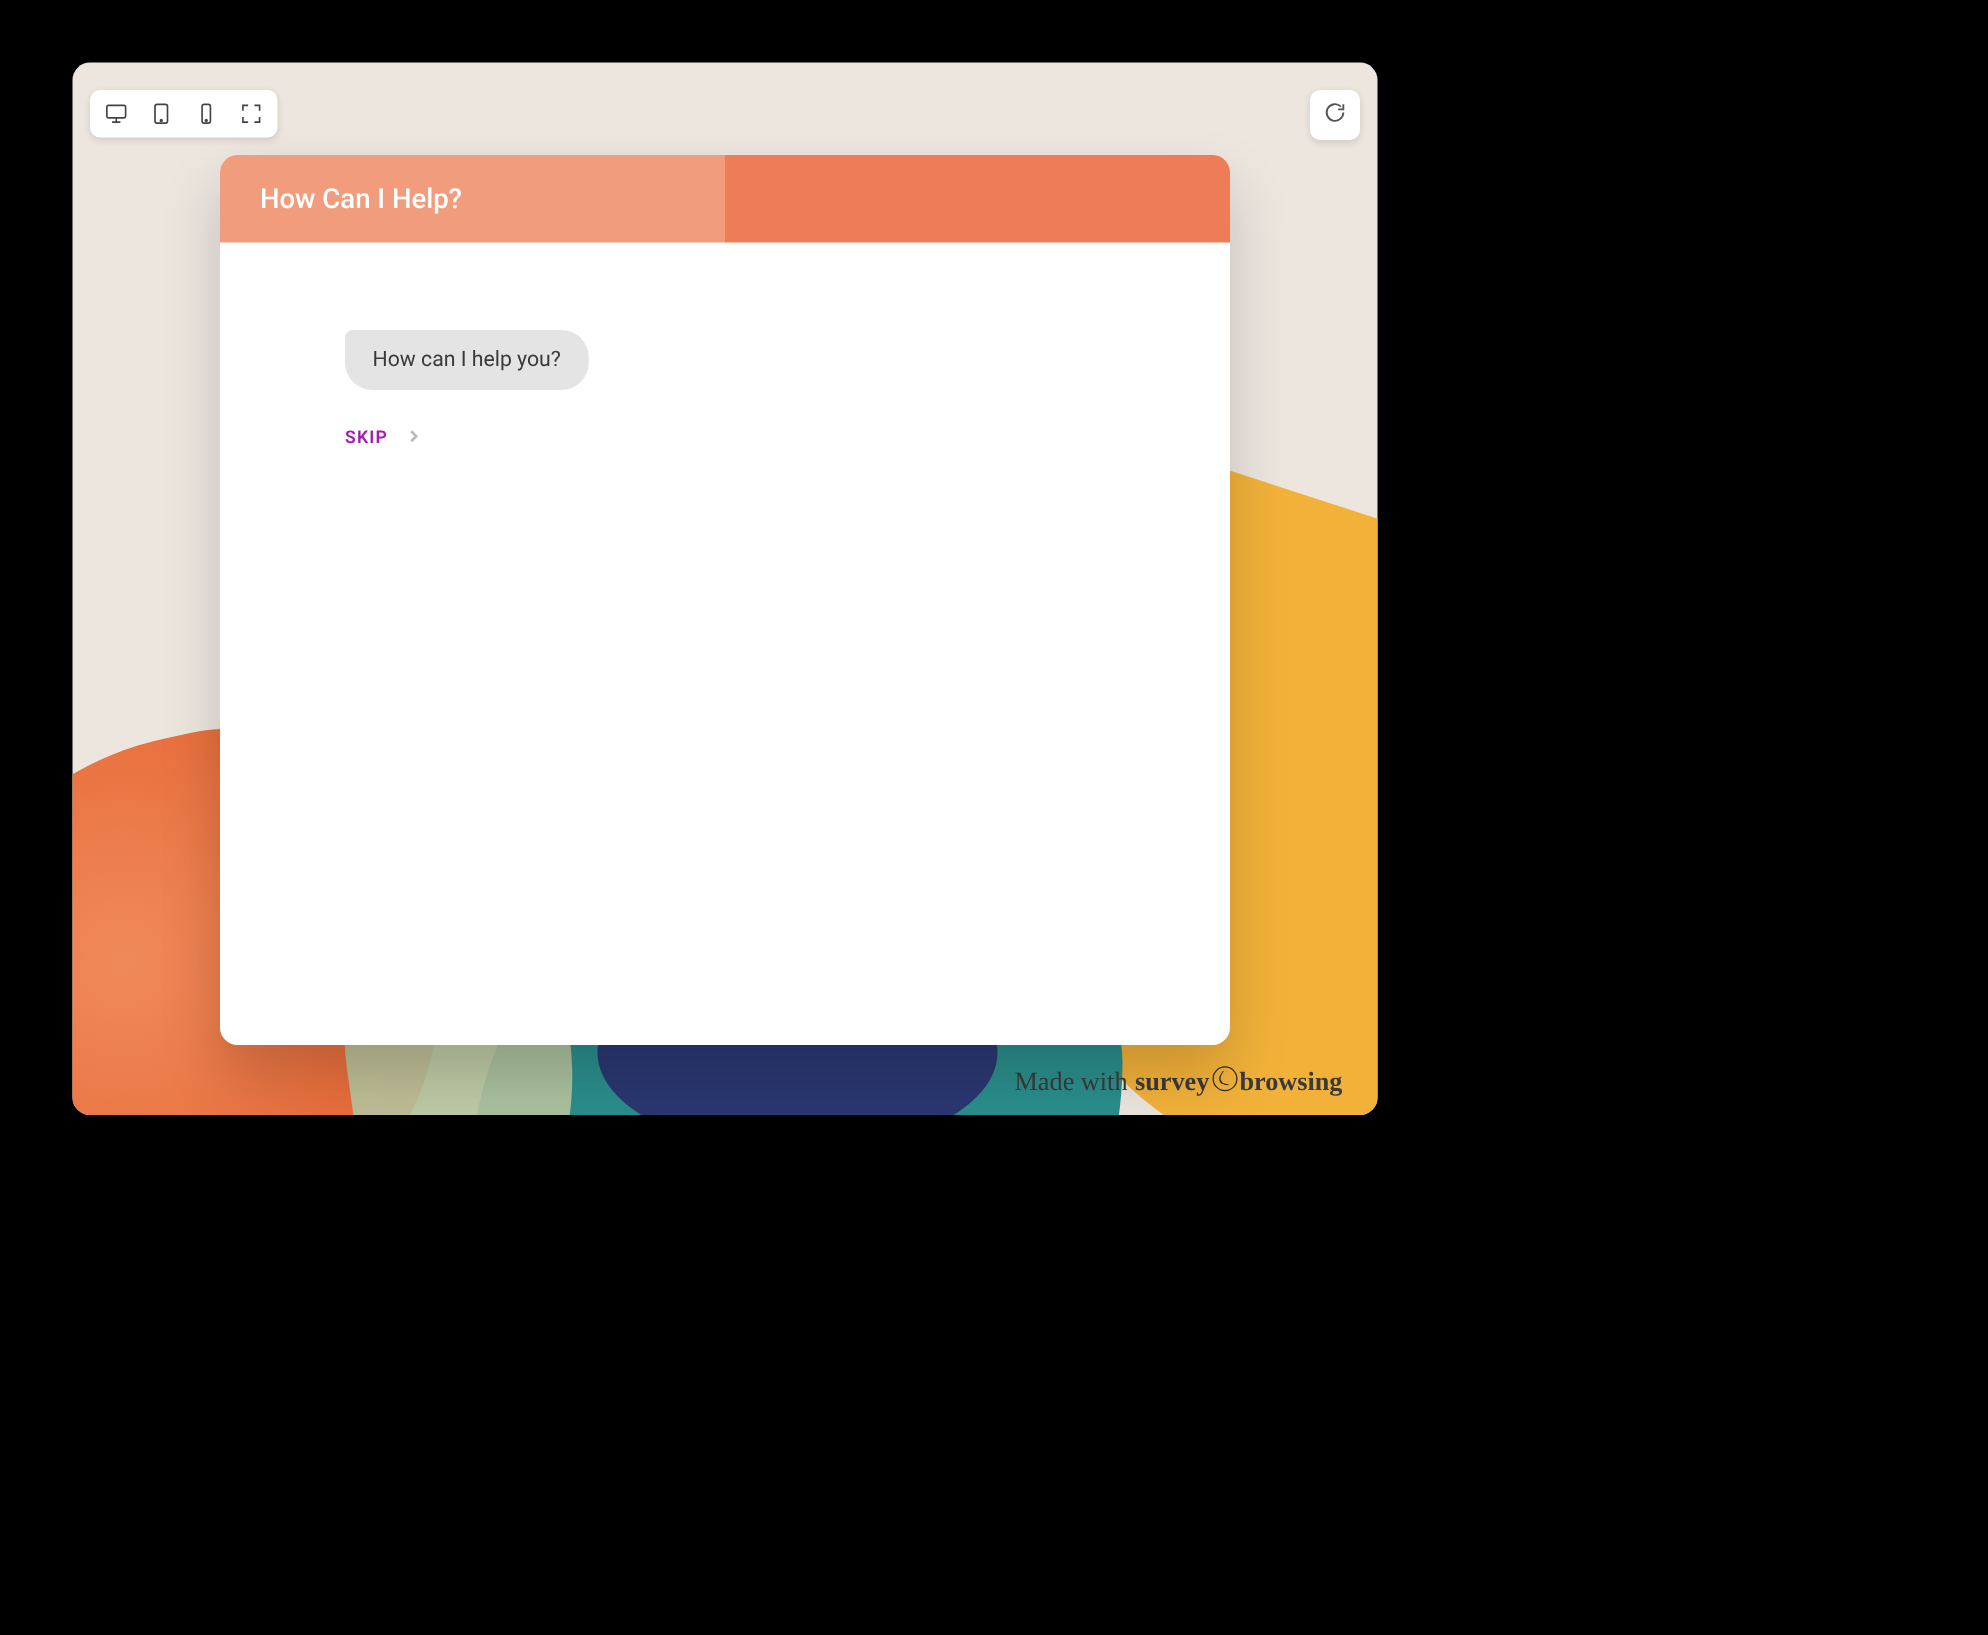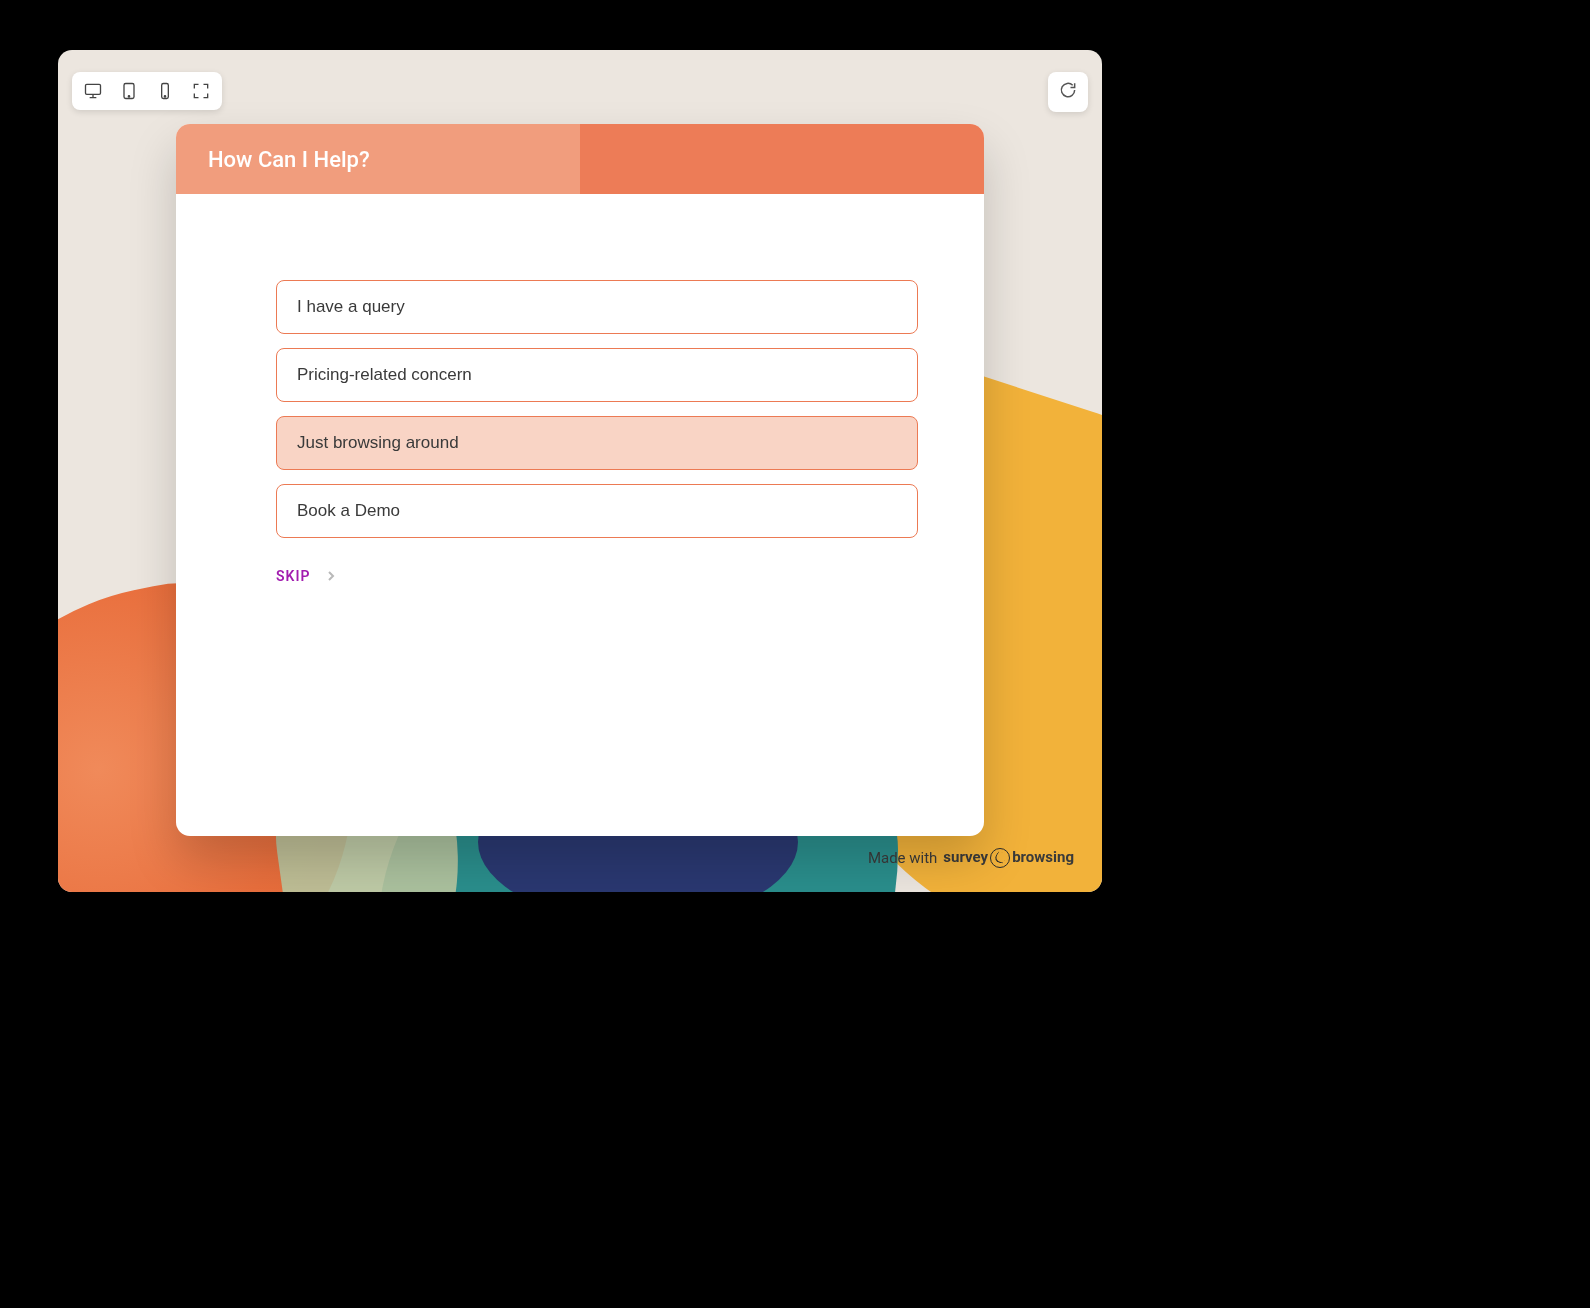--- a/index.html
+++ b/index.html
@@ -146,24 +146,25 @@
 
   .skip {
     margin-left:60px; margin-top:30px;
     color:#a21caf; letter-spacing:1px; font-size:14px; font-weight:600;
     display:inline-flex; align-items:center; gap:16px;
     cursor:pointer;
   }
   .skip svg{ width:10px; height:10px; stroke:#b9b9b9; fill:none; stroke-width:2;}
 
   .branding {
-    position:absolute; right:28px; bottom:24px;
-    color:#3a3a3a; font-size:15px;
+    position:absolute; right:28px; bottom:14px;
+    color:#3a3a3a; font-size:21px;
     display:flex; align-items:center; gap:6px;
     z-index:10;
+    font-family:Liberation Serif, serif;
   }
   .branding .logo { font-weight:700; display:inline-flex; align-items:flex-start; }
   .branding .bird {
     display:inline-block; width:20px; height:20px; margin:0 2px;
     border:1.6px solid #2b2b2b; border-radius:50%;
     position:relative;
   }
   .branding .bird::after{
     content:""; position:absolute; left:4px; top:3px;
     width:10px; height:10px;
@@ -221,27 +222,24 @@
 
     <div class="card">
       <div class="card-header">
         <div class="hdr-left">
           <span>How Can I Help?</span>
         </div>
         <div class="hdr-right"></div>
       </div>
 
       <div class="chat-area">
-
-        <div class="options">
-          <button class="option">I have a query</button>
-          <button class="option">Pricing-related concern</button>
-          <button class="option selected">Just browsing around</button>
-          <button class="option">Book a Demo</button>
+        <div class="bubble2-wrap">
+          <div class="bubble">How can I help you?</div>
         </div>
+
 
         <div class="skip">
           <span>SKIP</span>
           <span>
             <svg viewBox="0 0 10 10">
                 <path d="M3 1l4 4-4 4"></path>
               </svg>
           </span>
         </div>
       </div>

